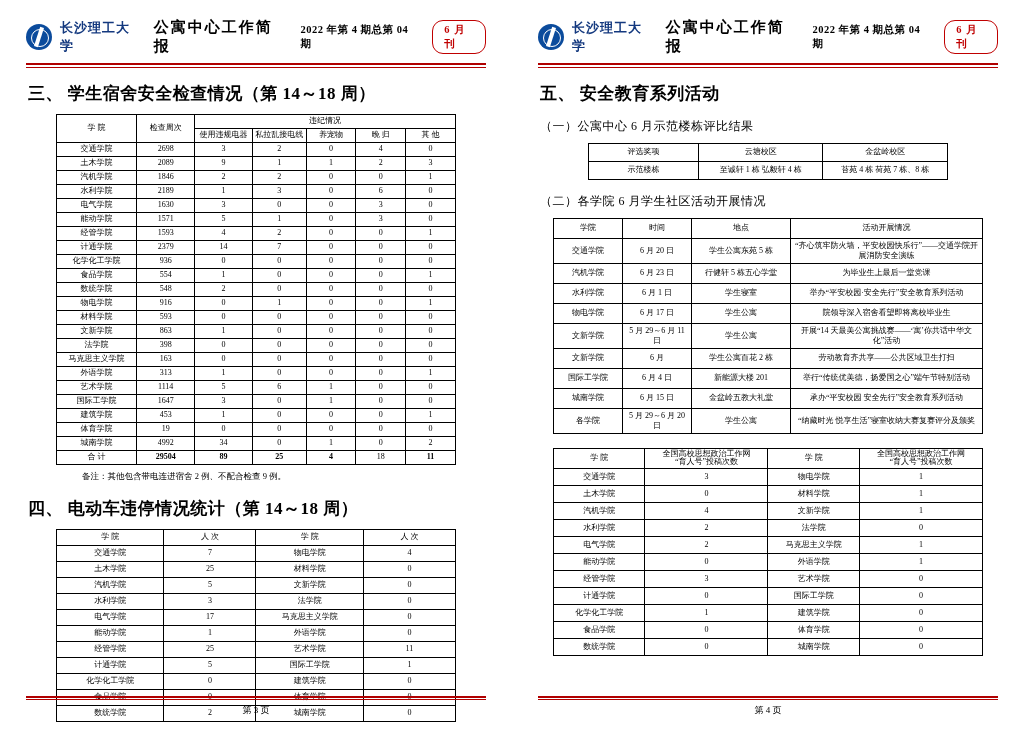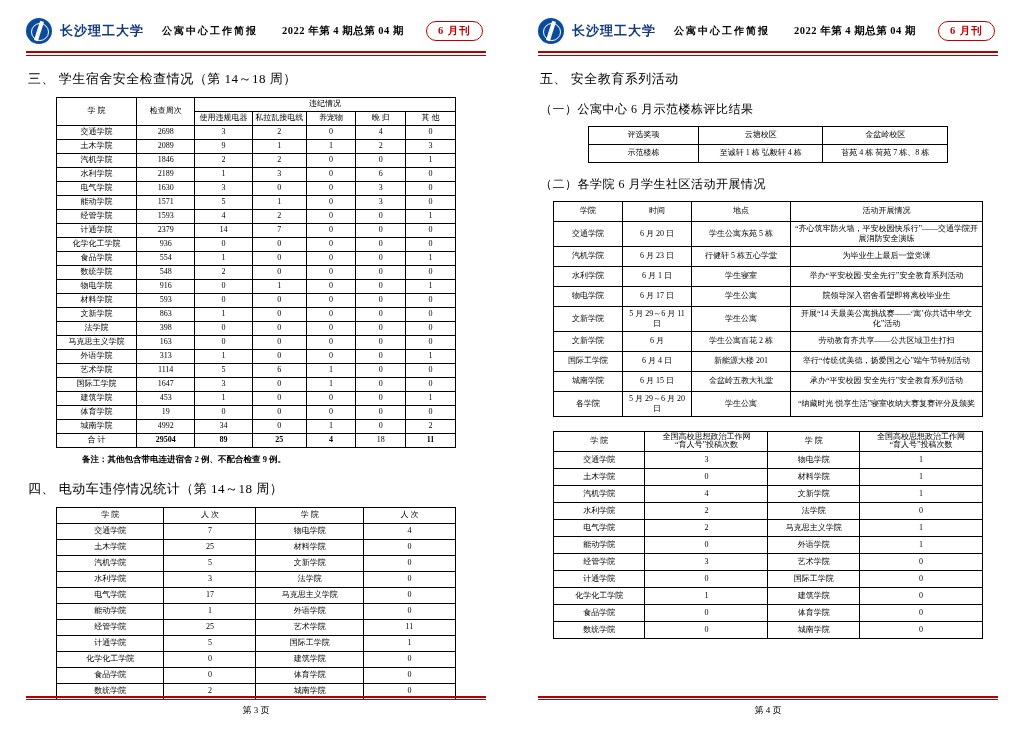--- a/index.html
+++ b/index.html
@@ -9,35 +9,35 @@
     color:#000;
   }
   .spread{display:flex;width:1024px;height:731px;}
   .page{width:512px;height:731px;box-sizing:border-box;padding:18px 26px 8px 26px;position:relative;}
   
   .masthead{display:flex;align-items:center;gap:8px;padding-bottom:5px;}
   .logo{width:26px;height:26px;border-radius:50%;background:#0b4b9c;position:relative;flex:0 0 auto;}
   .logo:after{content:"";position:absolute;left:5px;top:5px;width:16px;height:16px;border-radius:50%;border:1.6px solid #fff;}
   .logo:before{content:"";position:absolute;left:11px;top:3px;width:4px;height:20px;background:#fff;transform:rotate(18deg);}
   .univ{font-weight:bold;font-size:13px;color:#14397f;letter-spacing:1px;font-family:"Liberation Serif",serif;}
-  .bulletin{font-size:10px;font-weight:bold;margin-left:10px;letter-spacing:2px;}
+  .bulletin{font-size:15px;font-weight:bold;margin-left:10px;letter-spacing:2px;}
   .issue{font-size:10.5px;font-weight:bold;margin-left:16px;letter-spacing:0.5px;}
   .monthbadge{margin-left:14px;border:1.3px solid #c00000;color:#c00000;border-radius:11px;
               font-size:10.5px;font-weight:bold;padding:2px 11px;letter-spacing:1px;}
   .rule{height:2px;background:#b00000;margin-top:2px;}
   .rule2{height:1px;background:#b00000;margin-top:1.5px;}
   
-  .h2{font-size:13px;font-weight:normal;margin:14px 0 9px 2px;letter-spacing:0.5px;}
+  .h2{font-size:17px;font-weight:bold;margin:14px 0 9px 2px;letter-spacing:0.5px;}
   .h3{font-size:12px;font-weight:normal;margin:13px 0 8px 2px;letter-spacing:0.5px;}
   table{border-collapse:collapse;font-size:8px;margin:0 auto;}
   table td,table th{border:0.6px solid #000;text-align:center;padding:1px 2px;font-weight:normal;line-height:1.25;}
   th{font-weight:bold;}
   .tbl-check{width:400px;}
   .tbl-check td,.tbl-check th{height:11px;}
-  .note{font-size:8.5px;margin:6px 0 0 56px;font-weight:bold;}
+  .note{font-size:8.5px;margin:6px 0 0 56px;}
   .tbl-ev{width:400px;}
   .tbl-ev td,.tbl-ev th{height:13px;}
   .tbl-model{width:360px;}
   .tbl-model td,.tbl-model th{height:15px;}
   .tbl-act{width:430px;}
   .tbl-act td,.tbl-act th{height:15px;padding:2px 3px;}
   .tbl-yr{width:430px;}
   .tbl-yr td,.tbl-yr th{height:14px;}
   .footer{position:absolute;left:26px;right:26px;bottom:14px;}
   .footline{height:2px;background:#b00000;}

